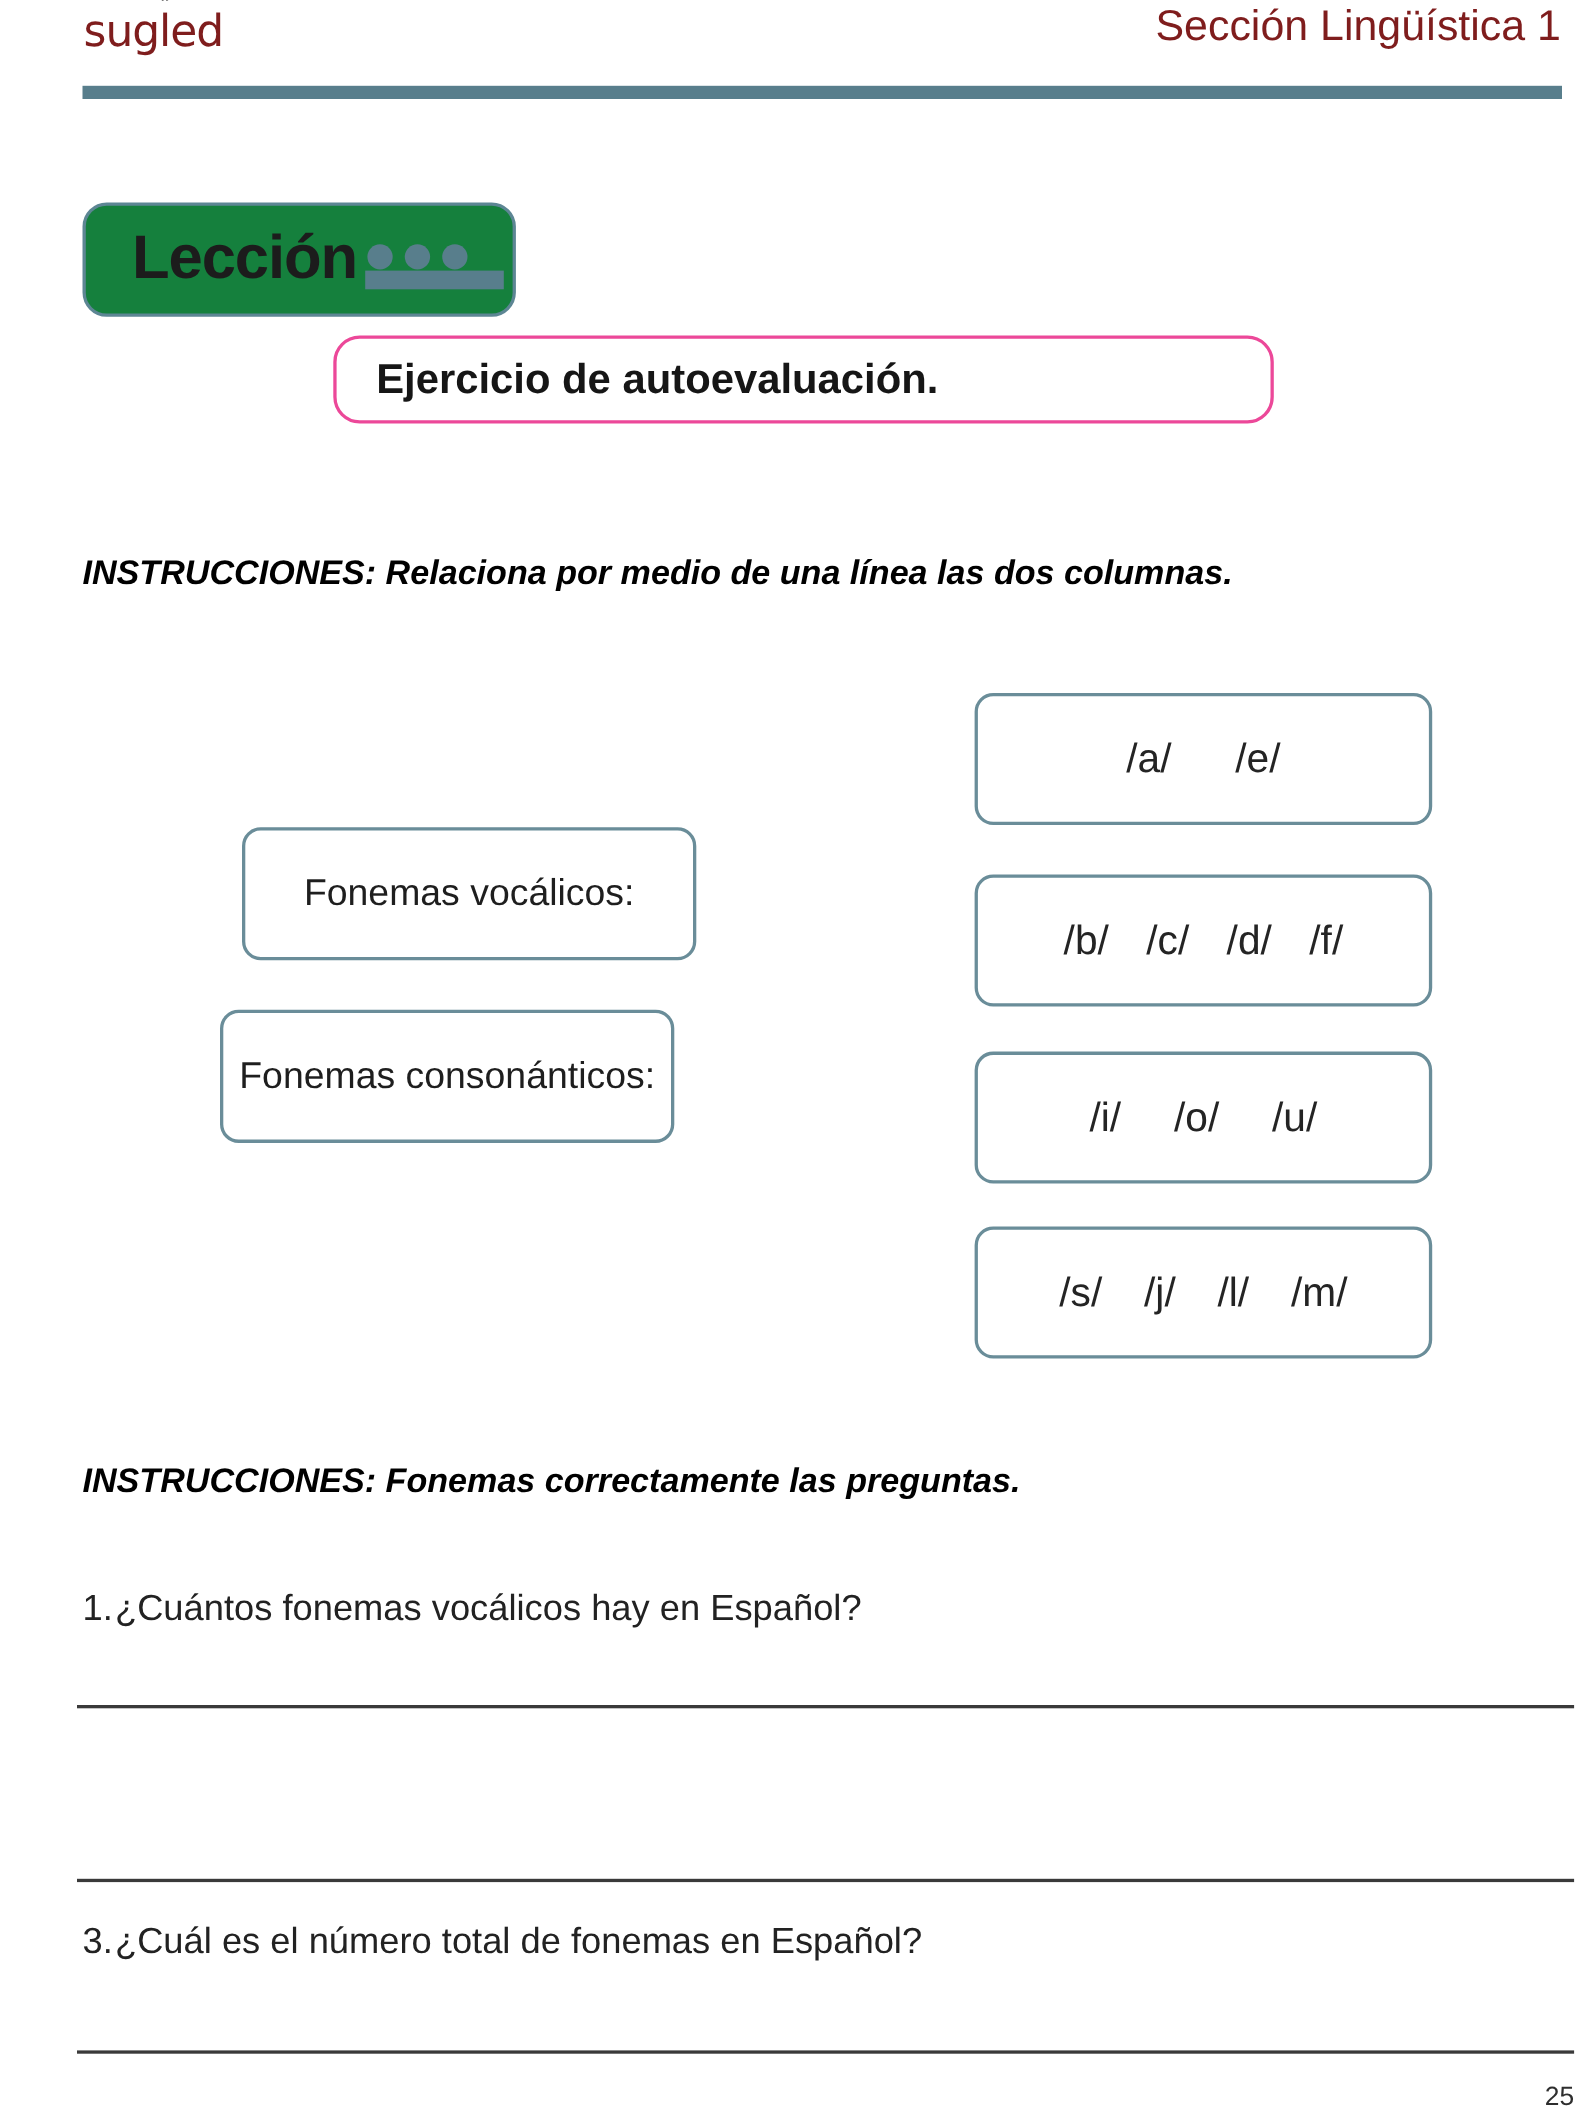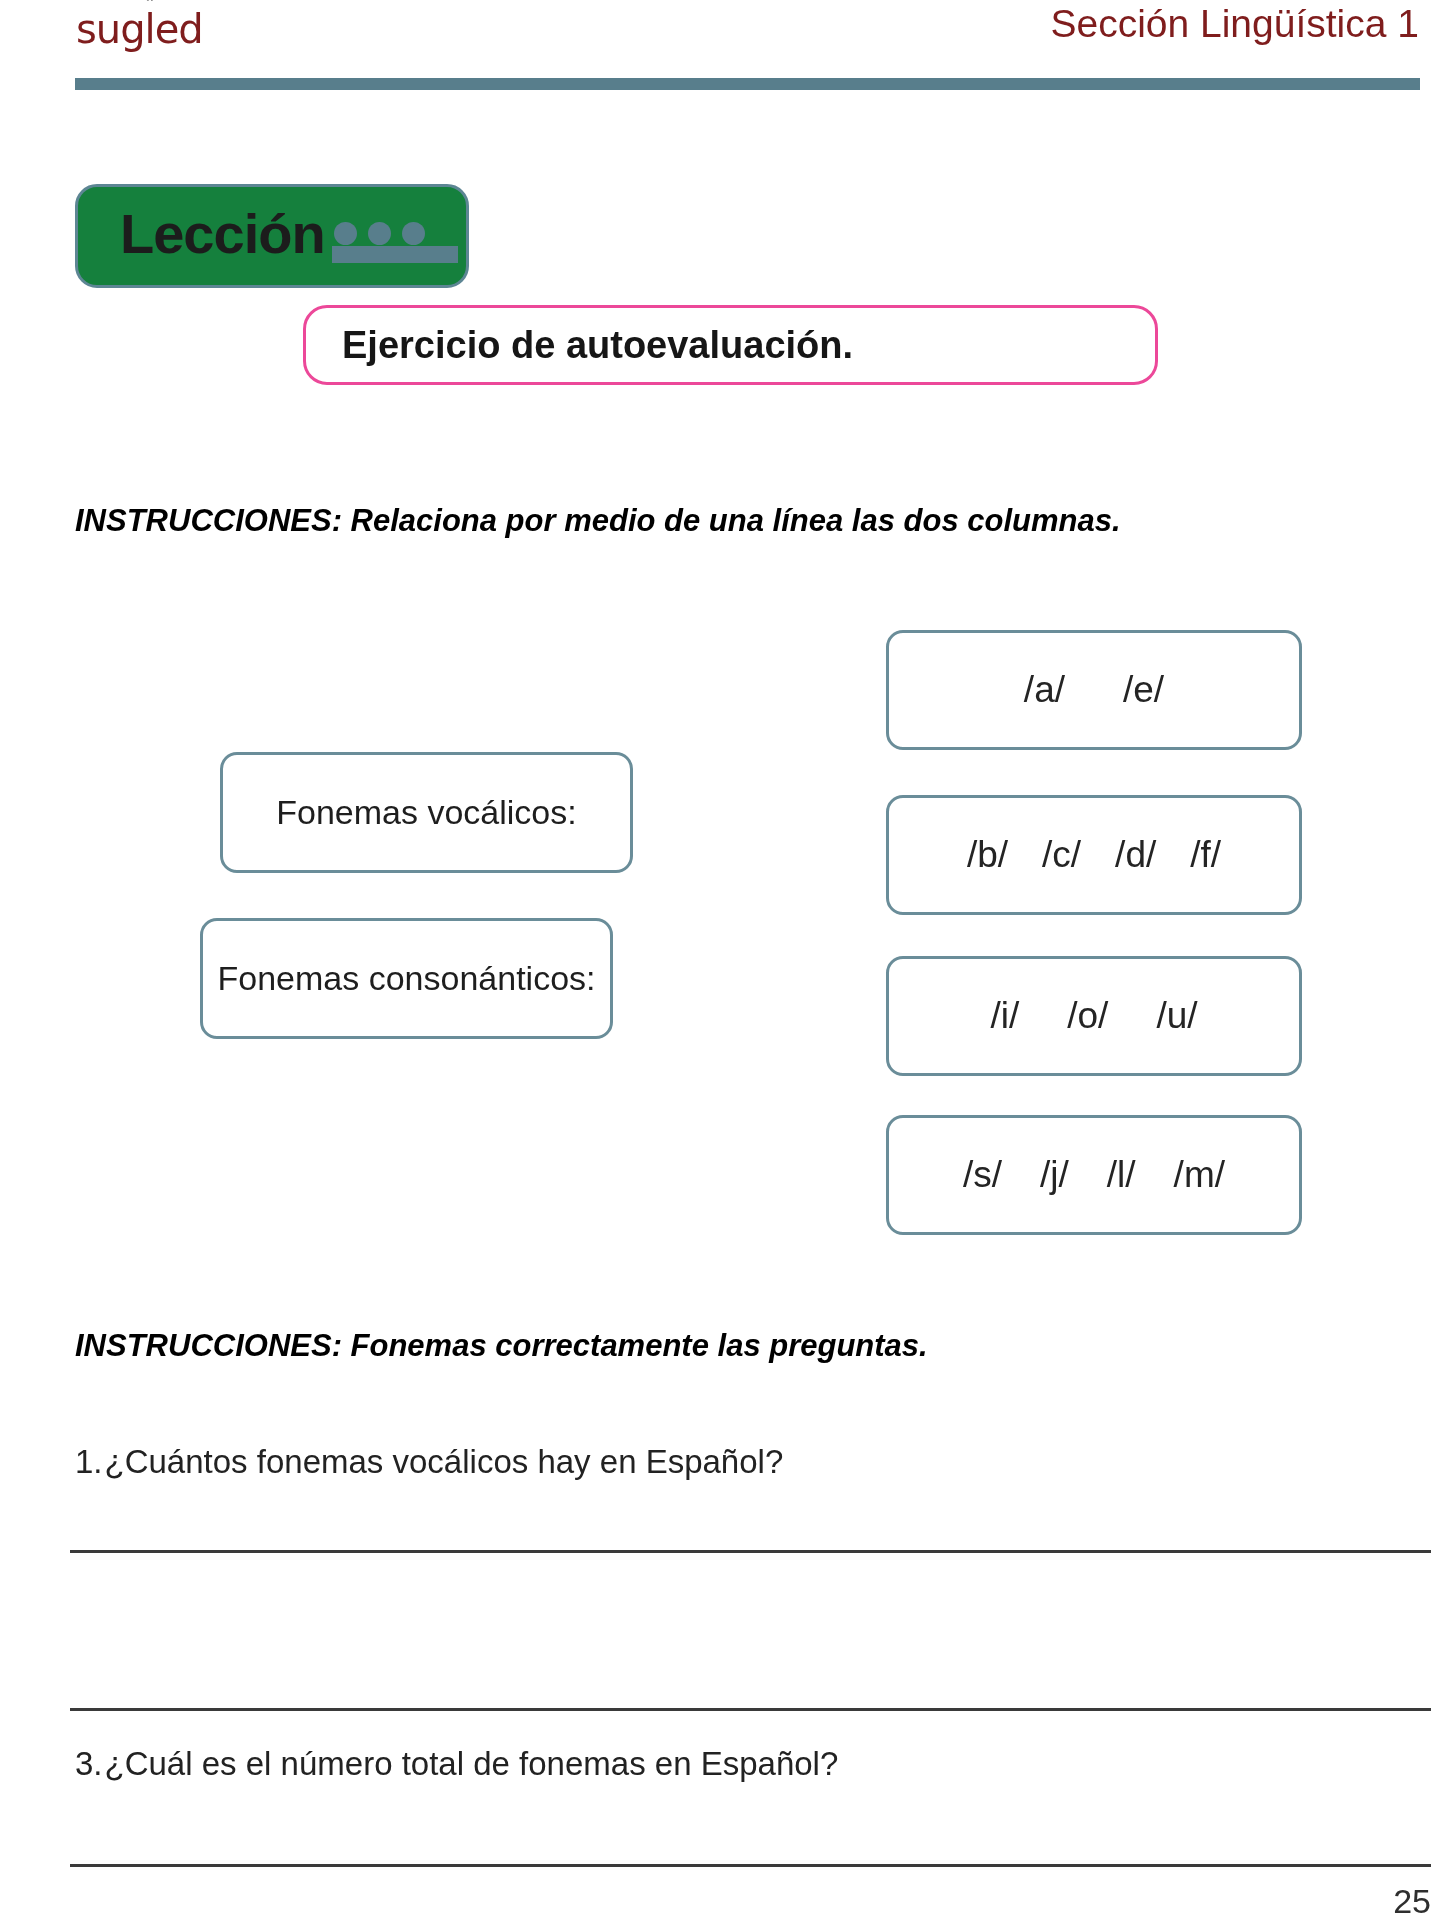--- a/index.html
+++ b/index.html
@@ -88,21 +88,21 @@
   #question-2{top:1745px;}
   .answer-line{
     position:absolute;left:70px;width:1361px;height:3px;background:#3a3a3a;
   }
   #answer-line-0{top:1550px;}
   #answer-line-1{top:1708px;}
   #answer-line-2{top:1864px;}
   
   .page-number{
     position:absolute;right:14px;bottom:8px;
-    font-size:34px;color:#2e2e2e;
+    font-size:24px;color:#2e2e2e;
   }
 </style>
 </head>
 <body>
 
 <div id="page">
 
   <div class="logo">
     <span>sug</span><span class="l-wrap"><svg class="flower" viewBox="0 0 20 16">
           <path fill="#191919" d="M9.8,1 C8.7,3 8.7,5 9.8,7.2 C11,5 11,3 9.8,1 Z M3.8,2.2 C4,4.8 5.6,7 8.6,7.8 C8.2,5.2 6.6,3.2 3.8,2.2 Z M16,2.2 C13.2,3.2 11.6,5.2 11.2,7.8 C14.2,7 15.8,4.8 16,2.2 Z"></path>

